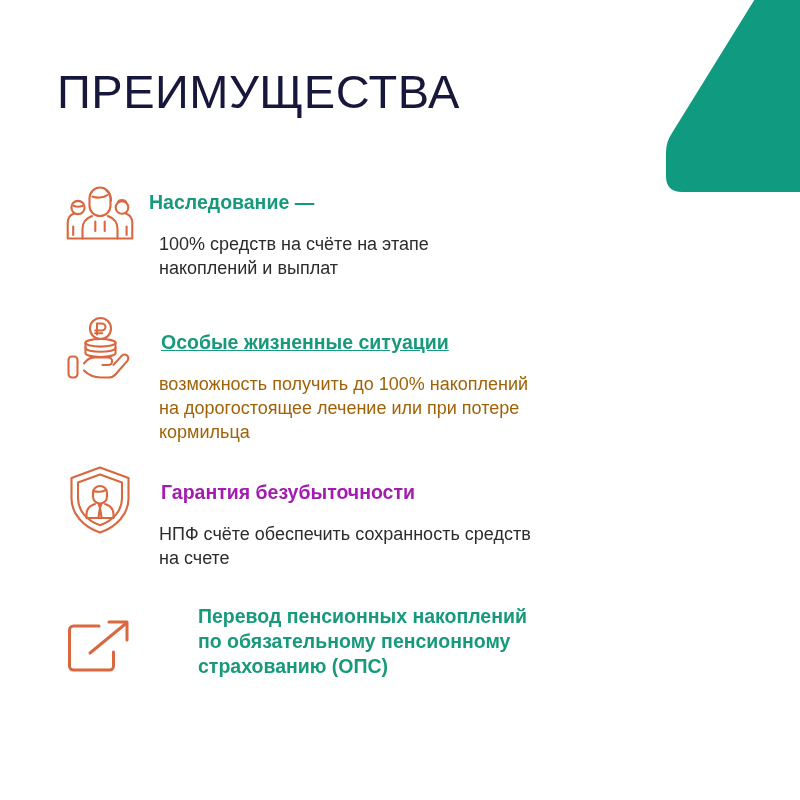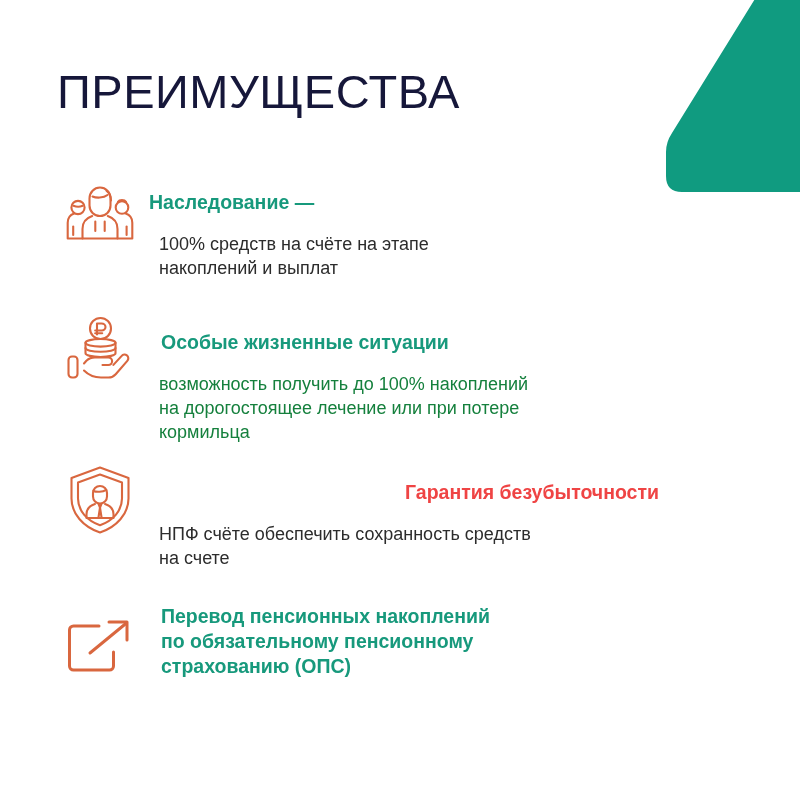--- a/index.html
+++ b/index.html
@@ -137,22 +137,22 @@
         <path d="M23.5 30.8v5.2c0 2.1 6.7 3.8 15 3.8s15-1.7 15-3.8v-5.2"></path>
         <path d="M23.5 36v5.2c0 2.1 6.7 3.8 15 3.8s15-1.7 15-3.8V36"></path>
 
         <path d="M22 58.5c4.5 4.5 10.4 7 17 7h7.5c2.8 0 5.4-1.2 7.2-3.3l11.6-13.3c1.5-1.7 1.3-4.2-.4-5.5-1.6-1.2-3.9-1-5.2.5l-8.3 9"></path>
         <path d="M40.5 53h5.8c2.1 0 3.8-1.7 3.8-3.8s-1.7-3.8-3.8-3.8H33c-3.2 0-6.3 1.2-8.6 3.4L22 51.5"></path>
 
         <rect x="6.5" y="44.5" width="9" height="21" rx="3.5"></rect>
       </svg>
     </div>
     <div class="benefit-text">
-      <div class="benefit-heading" style="white-space: pre-line; color: rgb(23, 153, 124);">Особые жизненные ситуации</div>
-      <div class="benefit-body" style="white-space: pre-line; color: #15803d;">возможность получить до 100% накоплений
+      <div class="benefit-heading" style="white-space: pre-line; color: rgb(23, 153, 124); text-decoration: underline;">Особые жизненные ситуации</div>
+      <div class="benefit-body" style="white-space: pre-line; color: #a16207;">возможность получить до 100% накоплений
 на дорогостоящее лечение или при потере
 кормильца</div>
     </div>
   </div>
 
   <div class="benefit" id="benefit-3" style="left:57px; top:462px; width:620px;">
     <div class="benefit-icon">
       <svg class="svg-icon" width="76" height="76" viewBox="0 0 76 76" fill="none" stroke="#D9673F" stroke-width="2.1" stroke-linecap="round" stroke-linejoin="round">
 
         <path d="M38 5.5 66.5 16v20.5C66.5 52 54.5 65 38 70.5 21.5 65 9.5 52 9.5 36.5V16z"></path>
@@ -162,27 +162,27 @@
         <path d="M31 31c0-3.9 3.1-7 7-7s7 3.1 7 7v3.5c0 3.9-3.1 7-7 7s-7-3.1-7-7z"></path>
         <path d="M31.4 29c2.8 1.1 9.1 1.3 12.8-1.2"></path>
 
         <path d="M33 42c-4.9 1.6-8.5 5.3-8.5 10.2V56h27v-3.8c0-4.9-3.6-8.6-8.5-10.2"></path>
 
         <path d="M36.6 42 38 45.5 39.4 42"></path>
         <path d="M38 45.5 36.4 56h3.2z"></path>
       </svg>
     </div>
     <div class="benefit-text">
-      <div class="benefit-heading" style="white-space: pre-line; color: #ef4444; text-align: right;">Гарантия безубыточности</div>
+      <div class="benefit-heading" style="white-space: pre-line; color: #a21caf;">Гарантия безубыточности</div>
       <div class="benefit-body" style="white-space: pre-line; color: rgb(44, 44, 44);">НПФ счёте обеспечить сохранность средств
 на счете</div>
     </div>
   </div>
 
-  <div class="benefit" id="benefit-4" style="left:57px; top:586px; width:620px;">
+  <div class="benefit" id="benefit-4" style="left:57px; top:586px; width:620px;gap:37px;">
     <div class="benefit-icon" style="padding-top:28px;">
       <svg class="svg-icon" width="74" height="64" viewBox="0 0 74 64" fill="none" stroke="#D9673F" stroke-width="3" stroke-linecap="round" stroke-linejoin="round">
 
         <path d="M36 12H10.5c-2.2 0-4 1.8-4 4v36c0 2.2 1.8 4 4 4h36c2.2 0 4-1.8 4-4V38"></path>
 
         <path d="M27 39 63.5 9"></path>
         <path d="M46 8h18v18"></path>
       </svg>
     </div>
     <div class="benefit-text">

